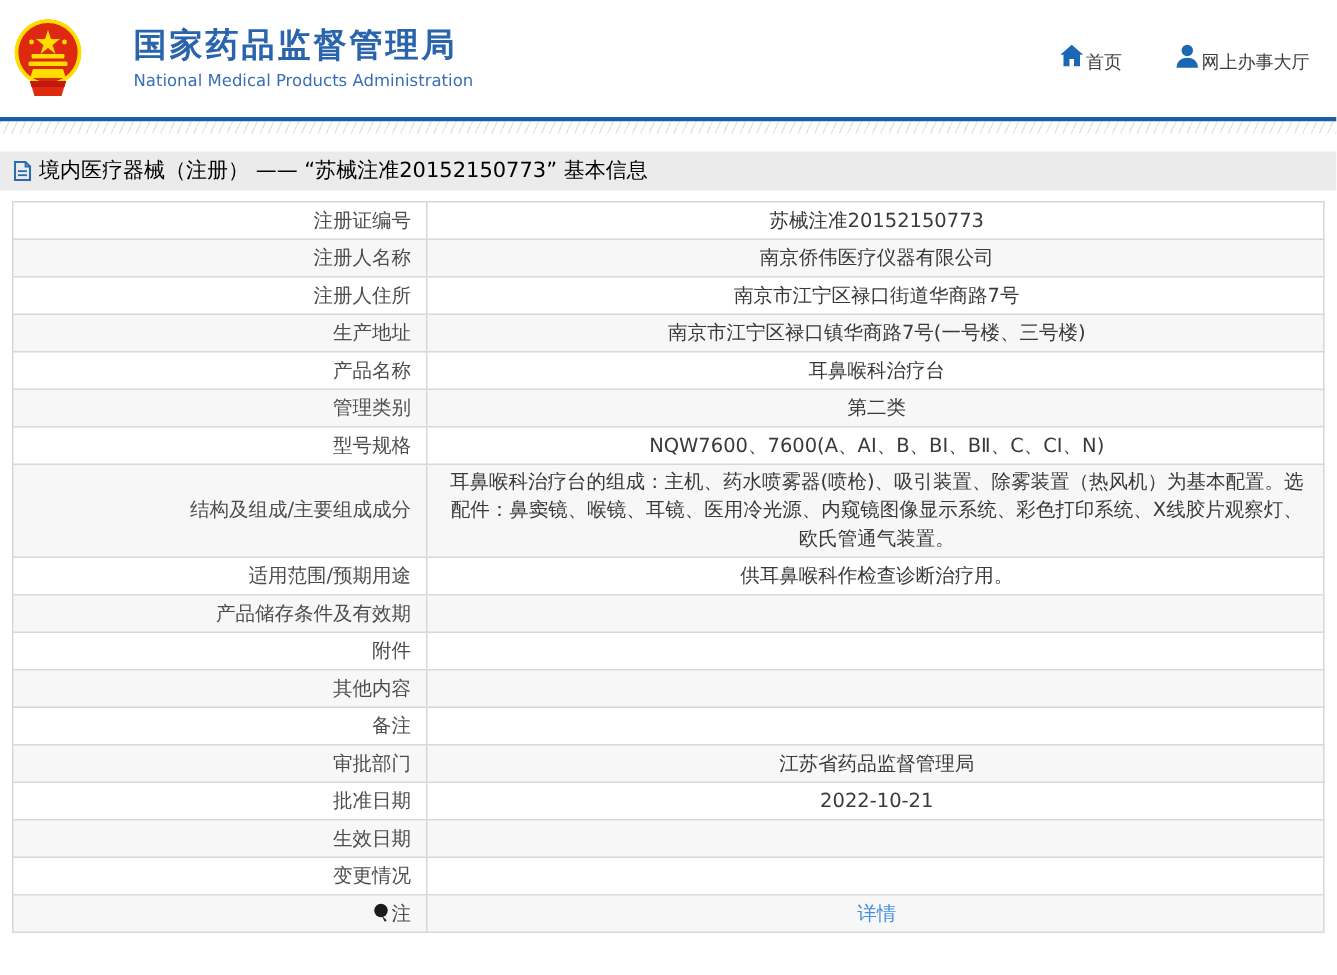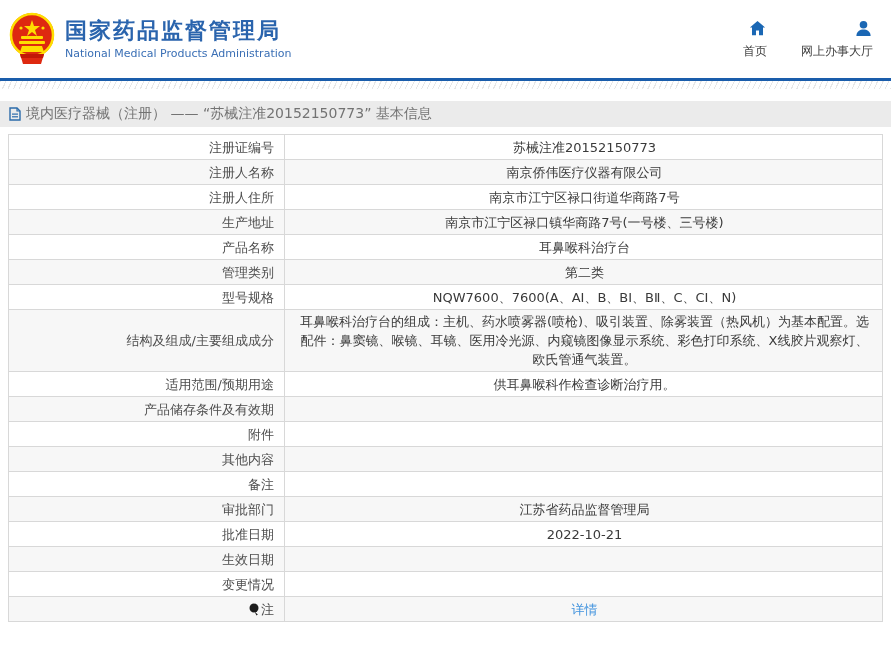--- a/index.html
+++ b/index.html
@@ -10,38 +10,39 @@
     overflow: hidden;
     position: relative;
   }
 
   
   .header {
     height: 78px;
     display: flex;
     align-items: center;
     padding: 0 18px 0 8px;
+    gap: 24px;
   }
   .logo { width: 48px; height: 54px; flex: 0 0 auto; }
   .title-block { margin-left: 9px; }
   .agency-title {
     color: #2a64ad; font-size: 22px; font-weight: bold;
     letter-spacing: 2px; line-height: 26px;
   }
   .agency-subtitle {
     color: #3a6fb5; font-size: 11px; line-height: 15px; margin-top: 2px;
   }
   .dq-group {
     display: flex; align-items: center; margin-left: 62px; cursor: pointer;
   }
   .dq-icon { width: 24px; height: 26px; }
   .dq-label { color: #2b2b2b; font-size: 17px; margin-left: 4px; letter-spacing: 1px; }
   .header-nav { margin-left: auto; display: flex; gap: 34px; }
   .nav-item {
-    display: flex; flex-direction: column; align-items: flex-end;
+    display: flex; flex-direction: row; align-items: flex-start;
     cursor: pointer; min-width: 40px;
   }
   .nav-item svg { width: 19px; height: 19px; }
   .nav-label { color: #3f3f3f; font-size: 12px; margin-top: 5px; white-space: nowrap; }
 
   
   .blue-rule { height: 3px; background: #1a5dab; }
   .hatch {
     height: 8px;
     background: repeating-linear-gradient(115deg, #e7e7e7 0 1px, #ffffff 1px 5px);
@@ -49,21 +50,21 @@
 
   
   .crumb-bar {
     margin-top: 12px;
     height: 26px;
     background: #ebebeb;
     display: flex; align-items: center;
     padding-left: 9px;
   }
   .crumb-icon { width: 12px; height: 14px; flex: 0 0 auto; }
-  .crumb-text { color: #737373; font-size: 14px; margin-left: 5px; }
+  .crumb-text { color: #000000; font-size: 14px; margin-left: 5px; }
 
   
   .table-wrap { margin: 7px 8px 0 8px; }
   table.info {
     width: 100%;
     border-collapse: collapse;
     table-layout: fixed;
   }
   table.info tr { background: #ffffff; }
   table.info tr:nth-child(even) { background: #f7f7f7; }

